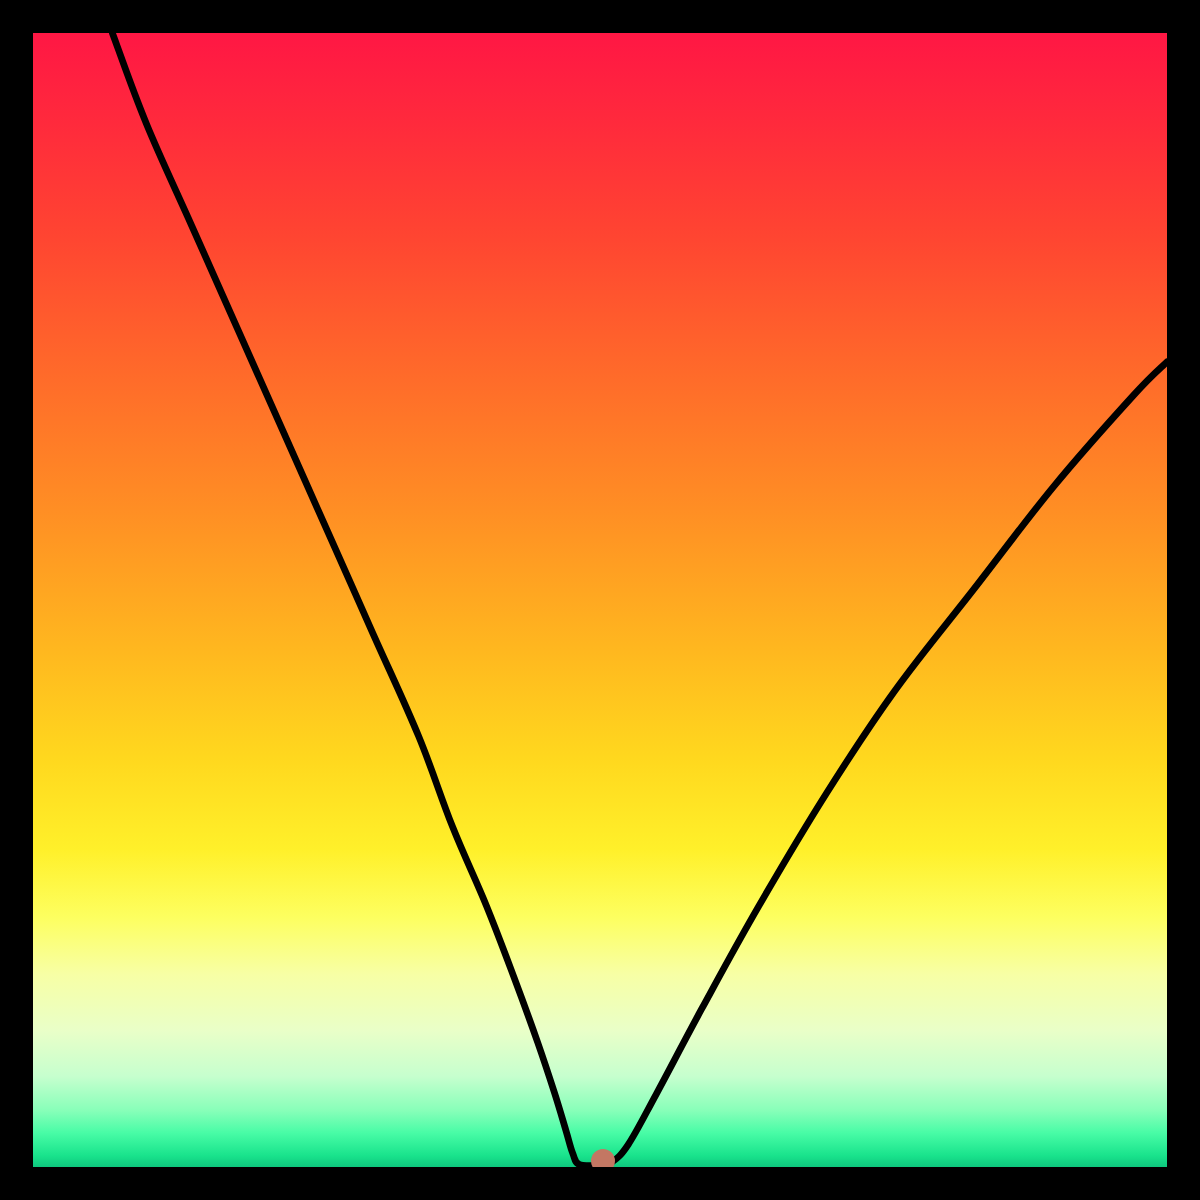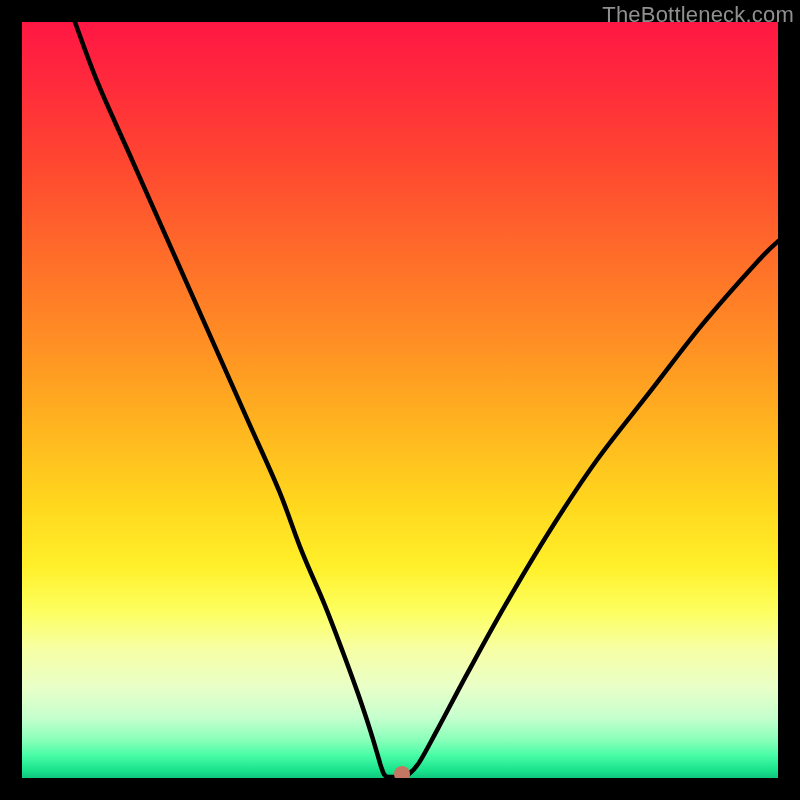--- a/index.html
+++ b/index.html
@@ -70,20 +70,19 @@
     border-radius: 50%;
     background: #c37763;
     transform: translate(-50%, -50%);
     z-index: 6;
   }
 </style>
 </head>
 <body>
 
 <div class="frame">
-  <div class="watermark">TheBottleneck.com</div>
   <div class="plot-area">
     <svg class="curve" viewBox="0 0 756 756" preserveAspectRatio="none">
       <path id="curve-path" d="M 52.92 0.00 C 57.00 10.89, 66.07 37.35, 75.60 60.48 C 85.13 83.61, 94.95 104.03, 105.84 128.52 C 116.73 153.01, 125.19 172.07, 136.08 196.56 C 146.97 221.05, 155.43 240.11, 166.32 264.60 C 177.21 289.09, 185.67 308.15, 196.56 332.64 C 207.45 357.13, 215.91 376.19, 226.80 400.68 C 237.69 425.17, 247.51 445.59, 257.04 468.72 C 266.57 491.85, 271.56 508.79, 279.72 529.20 C 287.88 549.61, 294.92 563.75, 302.40 582.12 C 309.88 600.49, 315.18 614.93, 321.30 631.26 C 327.42 647.59, 331.66 659.23, 336.42 672.84 C 341.18 686.45, 344.36 696.25, 347.76 706.86 C 351.16 717.47, 353.14 724.60, 355.32 731.81 C 357.50 739.02, 358.22 742.85, 359.86 746.93 C 361.49 751.01, 361.13 753.13, 364.39 754.49 C 367.66 755.85, 374.19 754.76, 378.00 754.49 C 381.81 754.22, 382.16 755.43, 385.56 752.98 C 388.96 750.53, 391.46 749.18, 396.90 740.88 C 402.34 732.58, 406.95 723.19, 415.80 706.86 C 424.65 690.53, 433.79 672.61, 446.04 650.16 C 458.29 627.71, 468.87 607.98, 483.84 582.12 C 498.81 556.26, 512.87 532.38, 529.20 506.52 C 545.53 480.66, 556.87 462.97, 574.56 438.48 C 592.25 413.99, 608.43 394.93, 627.48 370.44 C 646.53 345.95, 661.35 325.53, 680.40 302.40 C 699.45 279.27, 719.71 256.89, 733.32 241.92 C 746.93 226.95, 751.92 223.32, 756.00 219.24" fill="none" stroke="#000000" stroke-width="4.5" stroke-linejoin="round" stroke-linecap="round"></path>
     </svg>
     <div id="marker" class="marker" style="left: 379.512px; top: 752.22px; background: rgb(195, 119, 99);"></div>
   </div>
 </div>
 
 </body></html>

